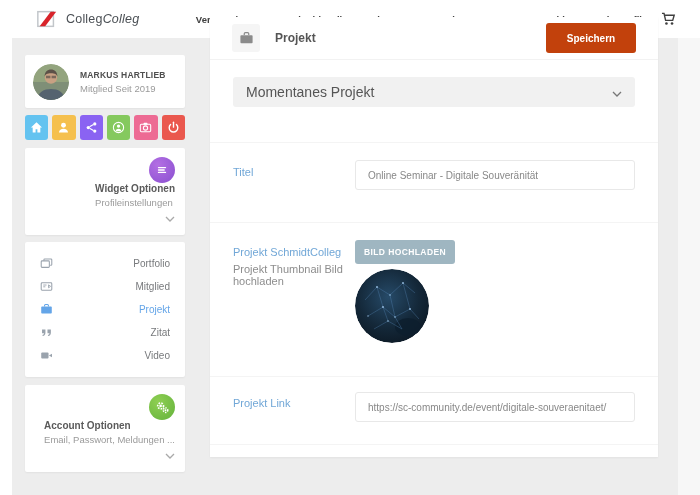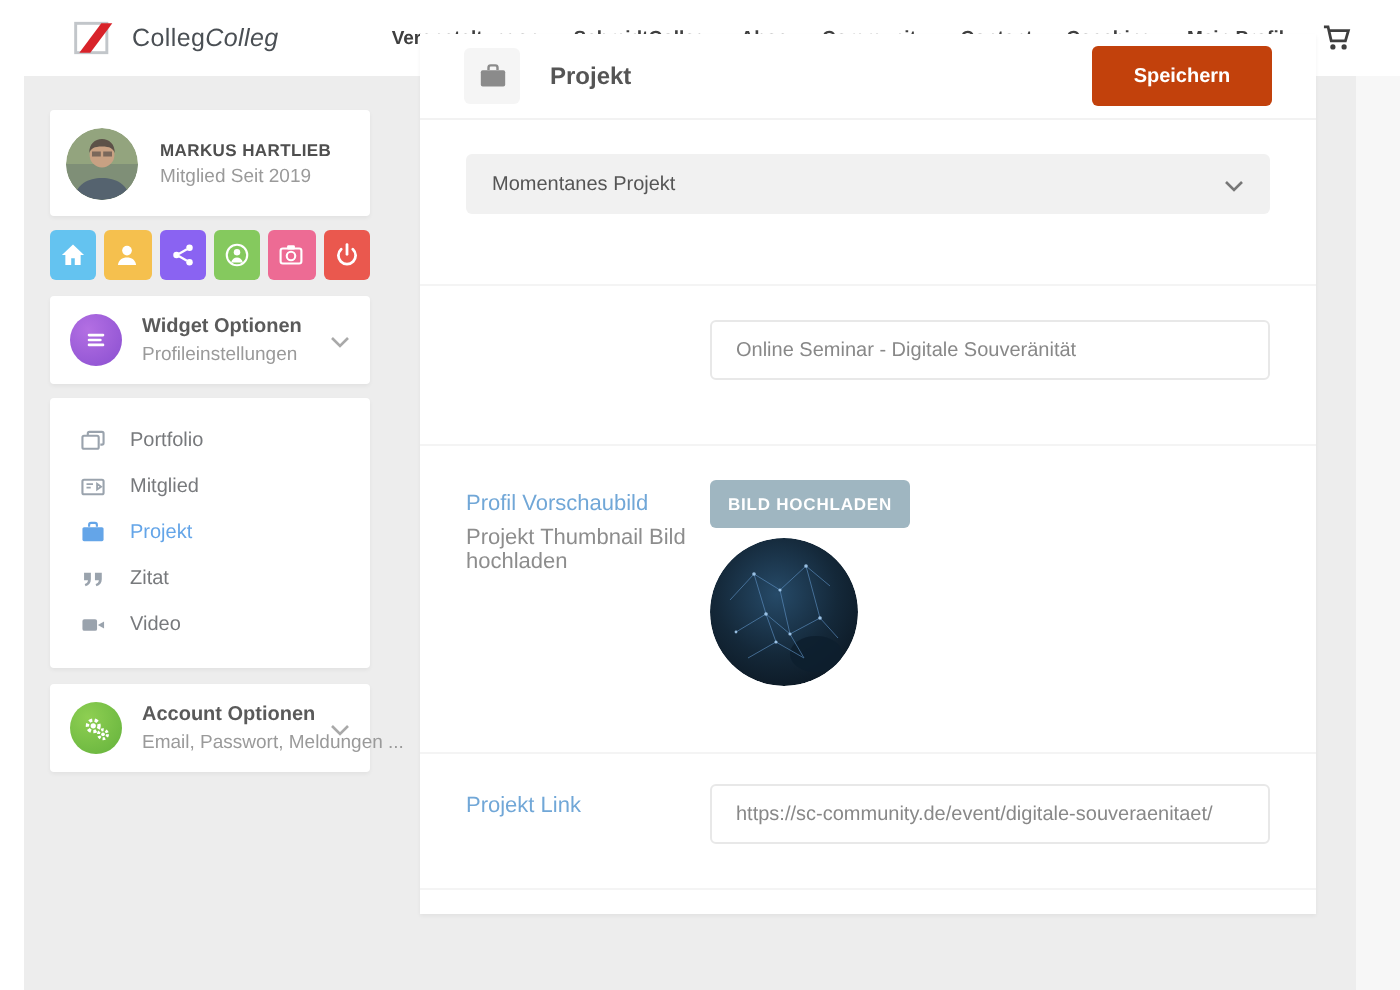--- a/index.html
+++ b/index.html
@@ -27,32 +27,32 @@
   .avatar { width:36px; height:36px; border-radius:50%; overflow:hidden; flex:none; }
   .pc-text { margin-left:11px; min-width:0; }
   .pc-name { font-size:8.5px; font-weight:700; color:#4f4f4f; letter-spacing:.2px; white-space:nowrap; }
   .pc-sub { font-size:9.5px; color:#9a9a9a; margin-top:3px; white-space:nowrap; }
 
   .quick-actions { margin-top:7px; display:flex; gap:4px; }
   .qa-btn { width:24px; height:25px; border:none; border-radius:3px; display:flex; align-items:center;
             justify-content:center; cursor:pointer; padding:0; }
   .qa-btn svg { width:13px; height:13px; }
 
-  .option-card { margin-top:8px; min-height:44px; display:flex; align-items:center; padding:9px 10px; }
+  .option-card { margin-top:8px; min-height:44px; display:flex; align-items:flex-end; padding:9px 10px;flex-direction:column; }
   .oc-circle { width:26px; height:26px; border-radius:50%; flex:none; display:flex; align-items:center; justify-content:center; }
   .oc-purple { background:radial-gradient(circle at 35% 30%, #b36fe3, #8a4fd0); }
   .oc-orange { background:radial-gradient(circle at 35% 30%, #f6b03f, #ef6b47); }
   .oc-green  { background:radial-gradient(circle at 35% 30%, #8ecf52, #64b23c); }
   .oc-text { margin-left:10px; min-width:0; }
   .oc-title { font-size:10px; font-weight:700; color:#5a5a5a; white-space:nowrap; }
   .oc-sub { font-size:9.5px; color:#9a9a9a; margin-top:3px; white-space:nowrap; }
   .oc-chevron { margin-left:auto; color:#a9a9a9; flex:none; }
 
   .menu-card { margin-top:7px; padding:10px 0; }
-  .menu-item { display:flex; align-items:center; padding:5px 15px; cursor:pointer; color:#77797c; }
+  .menu-item { display:flex; align-items:center; padding:5px 15px; cursor:pointer; color:#77797c;justify-content:space-between; }
   .menu-item .mi-icon { width:14px; display:flex; color:#9aa3ad; flex:none; }
   .menu-item .mi-label { margin-left:11px; font-size:10px; }
   .menu-item.active { color:#64a5e8; }
   .menu-item.active .mi-icon { color:#64a5e8; }
 
   
   .panel { position:absolute; left:198px; top:17px; width:448px; height:440px; background:#fff;
            box-shadow:0 1px 2px rgba(0,0,0,.05); }
   .panel-header { height:43px; display:flex; align-items:center; padding:0 22px; border-bottom:1px solid #f2f2f2; }
   .icon-box { width:28px; height:28px; background:#f5f5f5; border-radius:3px; color:#8b8b8b;
@@ -65,21 +65,21 @@
   .row-1 { height:83px; } .row-2 { height:80px; } .row-3 { height:154px; } .row-4 { height:68px; }
   .label-col { width:122px; flex:none; padding-top:23px; }
   .row-4 .label-col { padding-top:20px; }
   .f-label { font-size:11px; color:#71a7d7; }
   .f-hint { font-size:11px; color:#8d8d8d; margin-top:5px; }
   .field-col { flex:1; padding-top:17px; min-width:0; }
   .row-4 .field-col { padding-top:15px; }
 
   .select { height:30px; background:#f1f1f1; border-radius:3px; display:flex; align-items:center;
             padding:0 13px; cursor:pointer; }
-  .select-value { font-size:10px; color:#555; }
+  .select-value { font-size:14px; color:#555; }
   .select .oc-chevron { color:#777; }
 
   .text-input { width:100%; height:30px; border:1px solid #e8e8e8; border-radius:3px; padding:0 12px;
                 font-size:10px; color:#888; font-family:inherit; background:#fff; outline:none; }
 
   .upload-btn { width:100px; height:24px; background:#9fb6c1; border:none; border-radius:3px; color:#fff;
                 font-size:8.5px; font-weight:700; letter-spacing:.4px; cursor:pointer; font-family:inherit; }
   .thumb-circle { margin-top:5px; width:74px; height:74px; border-radius:50%; overflow:hidden; }
 </style>
 </head>
@@ -306,29 +306,30 @@
             <svg width="10" height="6" viewBox="0 0 10 6">
                 <path d="M1 1l4 4 4-4" fill="none" stroke="currentColor" stroke-width="1.3"></path>
               </svg>
           </span>
         </div>
       </div>
     </div>
 
     <div class="row row-2">
       <div class="label-col">
+        <div class="f-label">Titel</div>
       </div>
       <div class="field-col">
         <input class="text-input" type="text" value="Online Seminar - Digitale Souveränität" style="">
       </div>
     </div>
 
     <div class="row row-3">
       <div class="label-col">
-        <div class="f-label">Profil Vorschaubild</div>
+        <div class="f-label">Projekt SchmidtColleg</div>
         <div class="f-hint">Projekt Thumbnail Bild hochladen</div>
       </div>
       <div class="field-col">
         <button class="upload-btn">BILD HOCHLADEN</button>
         <div class="thumb-circle">
           <svg width="74" height="74" viewBox="0 0 74 74">
             <defs>
               <radialGradient id="plx" cx="45%" cy="38%" r="75%">
                 <stop offset="0%" stop-color="#264a68"></stop>
                 <stop offset="55%" stop-color="#142839"></stop>

